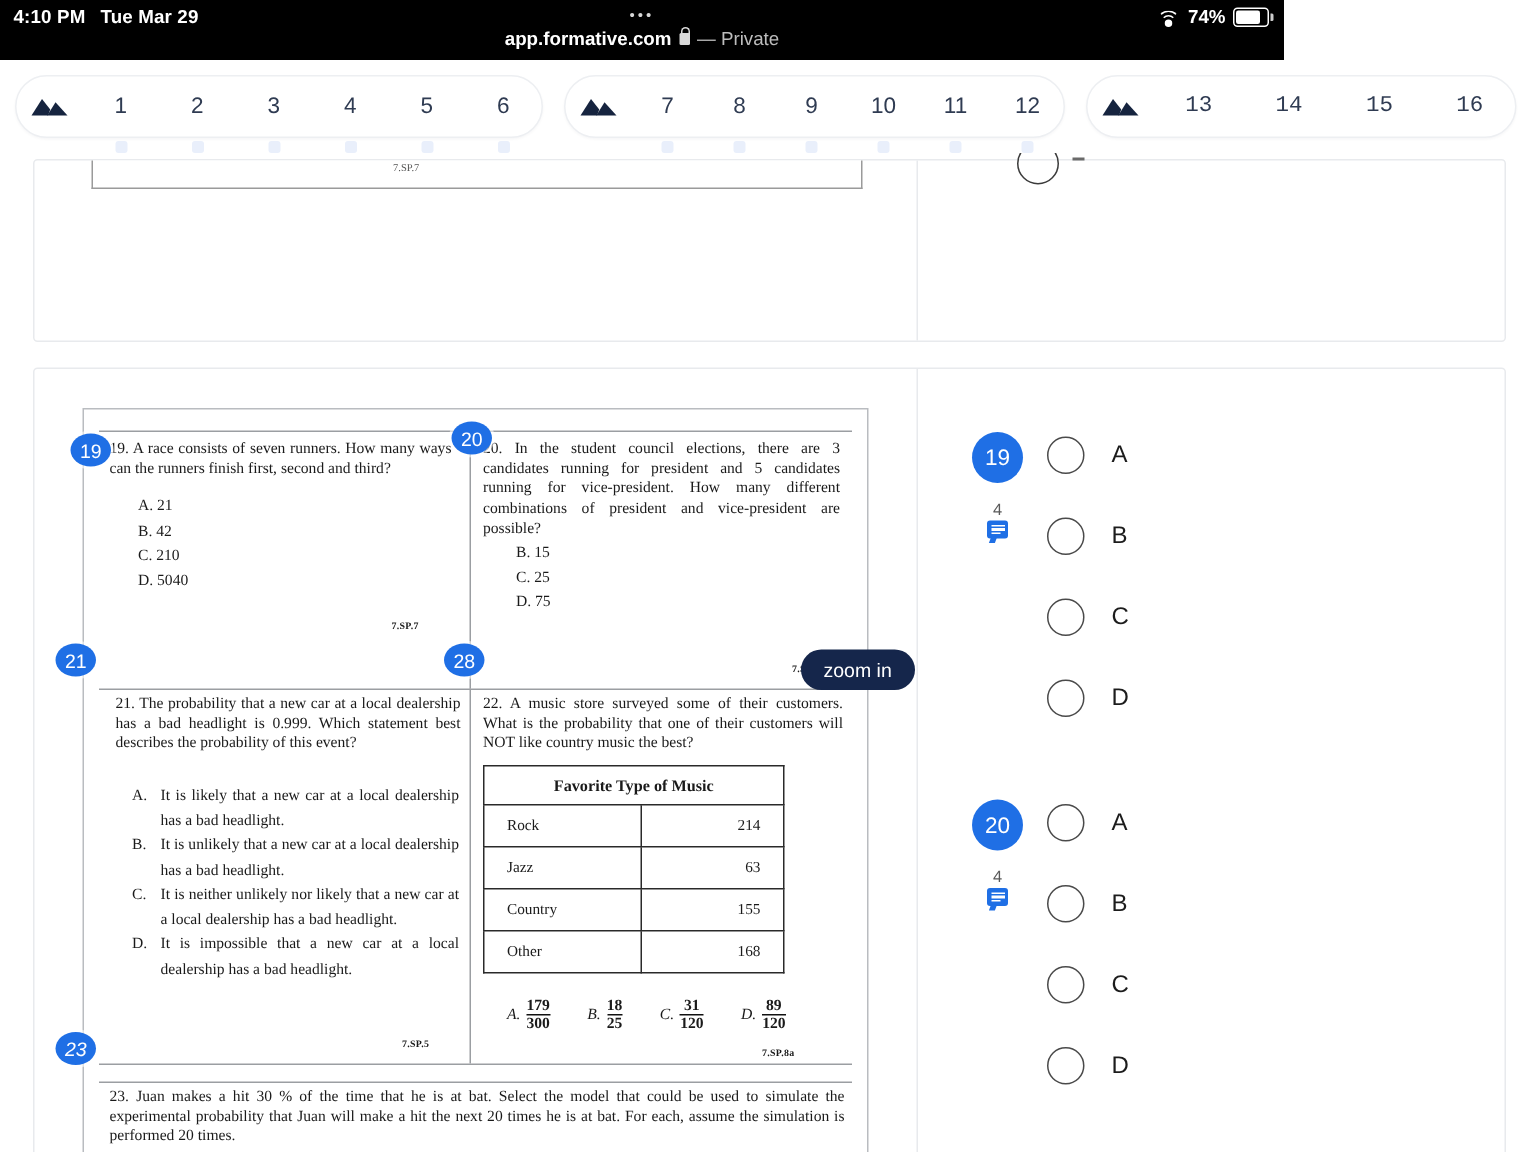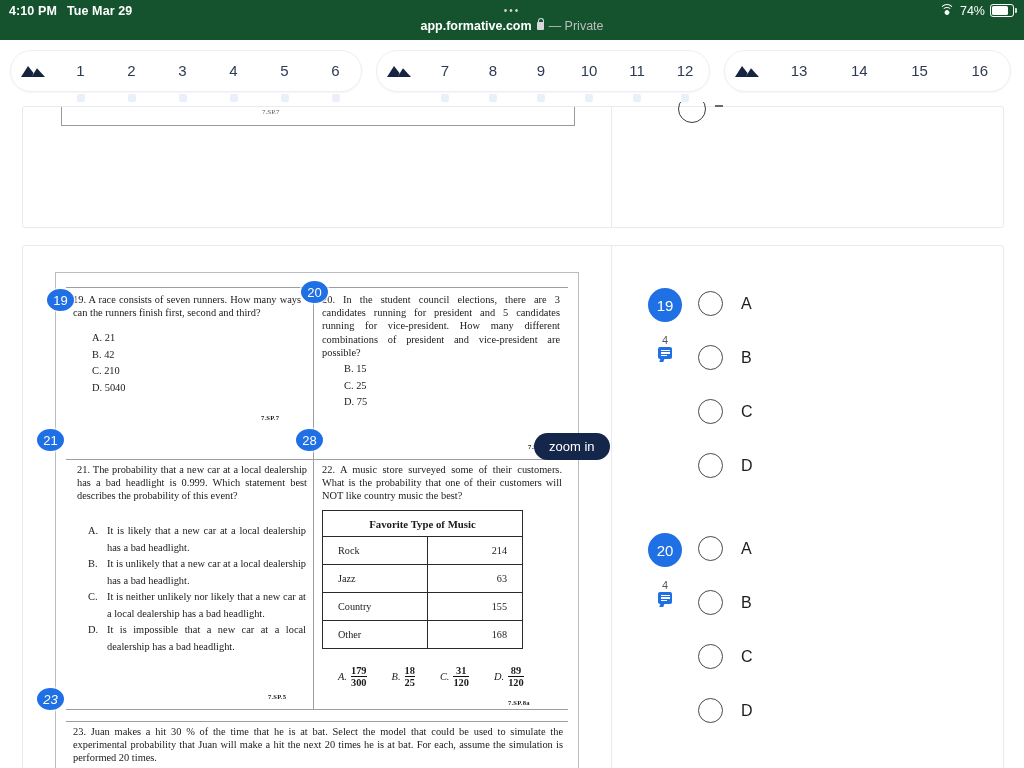--- a/index.html
+++ b/index.html
@@ -5,25 +5,25 @@
   html,body{margin:0;padding:0;}
   body{
     width:1024px;height:768px;overflow:hidden;
     background:#ffffff;
     font-family:"Liberation Sans",sans-serif;
     -webkit-font-smoothing:antialiased;
   }
 
   
   .statusbar{
-    position:relative;width:1024px;height:40px;background:#14532d;color:#ffffff;
+    position:relative;width:856px;height:40px;background:#000000;color:#ffffff;
   }
   .sb-left{position:absolute;left:9px;top:4px;font-size:12.5px;font-weight:700;letter-spacing:.1px;}
   .sb-left .day{margin-left:10px;font-weight:700;}
-  .sb-right{position:absolute;right:10px;top:4px;display:flex;align-items:flex-start;gap:5px;font-size:12.5px;font-weight:400;}
+  .sb-right{position:absolute;right:10px;top:4px;display:flex;align-items:flex-end;gap:5px;font-size:12.5px;font-weight:700;}
   .wifi{display:inline-block;width:15px;height:11px;position:relative;}
   .wifi i{position:absolute;border:1.6px solid #fff;border-bottom-color:transparent;border-left-color:transparent;border-right-color:transparent;border-radius:50%;left:50%;transform:translateX(-50%);}
   .wifi i.a{width:13px;height:13px;top:0;}
   .wifi i.b{width:8px;height:8px;top:3px;}
   .wifi i.c{width:3px;height:3px;top:6px;border-bottom-color:#fff;border-left-color:#fff;border-right-color:#fff;background:#fff;border-radius:50%;}
   .batt{width:22px;height:11px;border:1.3px solid #ffffff;border-radius:3px;position:relative;display:inline-block;}
   .batt::after{content:"";position:absolute;right:-3.5px;top:3px;width:2px;height:5px;background:#fff;border-radius:0 1px 1px 0;opacity:.8;}
   .batt .fill{position:absolute;left:1.3px;top:1.3px;bottom:1.3px;width:72%;background:#ffffff;border-radius:1.5px;}
 
   .urlbar{position:absolute;left:0;right:0;top:0;height:40px;display:flex;flex-direction:column;align-items:center;justify-content:flex-start;}
@@ -35,21 +35,21 @@
   .lock::before{content:"";position:absolute;left:1.3px;top:-4px;width:4.4px;height:5px;border:1.3px solid #d8d8d8;border-bottom:none;border-radius:3px 3px 0 0;}
 
   
   .tabstrip{position:relative;width:1024px;height:62px;background:#ffffff;display:flex;align-items:center;}
   .tabgroup{
     height:40px;border:1px solid #edeff2;border-radius:21px;background:#fff;
     display:flex;align-items:center;box-shadow:0 1px 2px rgba(16,24,40,.04);
   }
   .g1{margin-left:10px;width:350px;}
   .g2{margin-left:14px;width:332px;}
-  .g3{margin-left:14px;width:285px;}
+  .g3{margin-left:14px;width:285px;font-family:Liberation Mono, monospace;}
   .tg-logo{width:44px;display:flex;align-items:center;justify-content:center;}
   .tg-logo svg{display:block;}
   .tabnum{
     flex:1;text-align:center;font-size:15px;color:#2f3b52;font-weight:400;cursor:pointer;
     position:relative;height:40px;line-height:40px;
   }
   .tabnum::after{
     content:"";position:absolute;left:50%;transform:translateX(-50%);bottom:-11px;
     width:8px;height:8px;border-radius:2px;background:#e9effb;
   }

